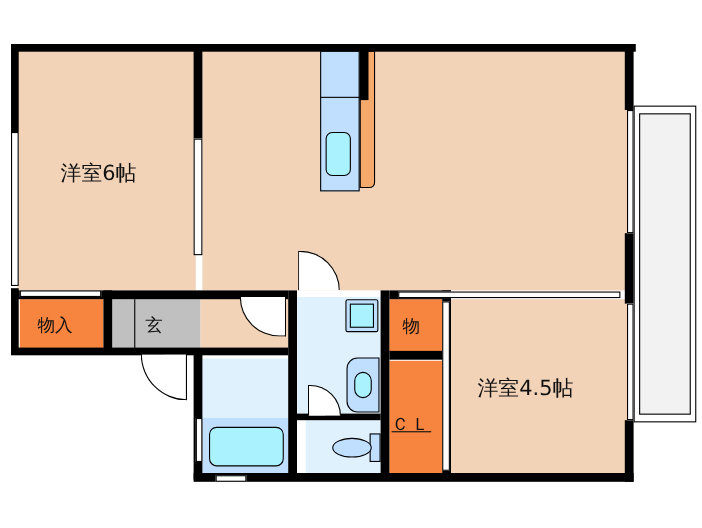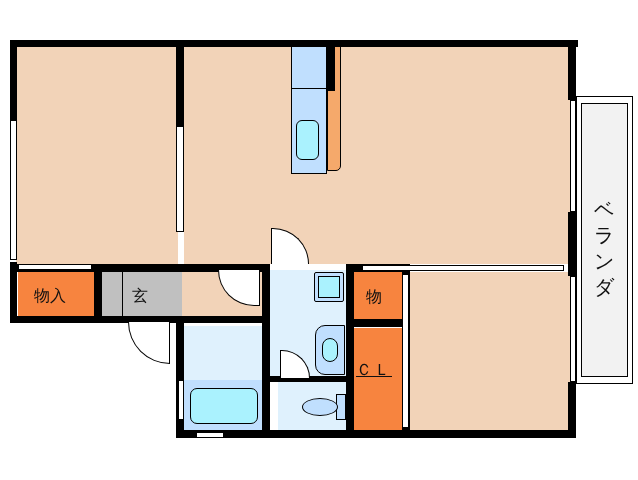--- a/index.html
+++ b/index.html
@@ -16,40 +16,39 @@
   .door-swing{background:#fff;border:1px solid #000;}
 </style>
 </head>
 <body>
 
 <div class="abs" style="left:0;top:0;width:638px;height:480px;">
 
   <div class="abs" style="left:576px;top:96px;width:57px;height:288px;background:#fff;border:1px solid #000;">
     <div class="abs" style="left:4px;top:6px;width:47px;height:274px;background:#f2f2f2;border:1px solid #000;"></div>
   </div>
-  <div class="label" style="left:594px;top:196px;width:20px;font-size:20px;line-height:26px;white-space:normal;word-break:break-all;">ベランダ</div>
 
   <div class="abs room-floor" style="left:16px;top:46px;width:162px;height:218px;"></div>
   <div class="abs room-floor" style="left:184px;top:46px;width:386px;height:218px;"></div>
   <div class="abs room-floor" style="left:182px;top:270px;width:80px;height:48px;"></div>
   <div class="abs room-floor" style="left:408px;top:272px;width:162px;height:158px;"></div>
   <div class="abs wet" style="left:270px;top:270px;width:76px;height:106px;"></div>
   <div class="abs wet" style="left:184px;top:326px;width:78px;height:56px;"></div>
   <div class="abs" style="left:184px;top:380px;width:78px;height:50px;background:#c0dffe;"></div>
   <div class="abs wet" style="left:278px;top:382px;width:68px;height:48px;"></div>
 
   <div class="abs orange" style="left:18px;top:272px;width:76px;height:46px;"></div>
   <div class="label small" style="left:34px;top:286px;">物入</div>
   <div class="abs gray" style="left:102px;top:272px;width:80px;height:46px;"></div>
   <div class="abs" style="left:122px;top:272px;width:1px;height:46px;background:#000;"></div>
   <div class="label small" style="left:132px;top:286px;">玄</div>
   <div class="abs orange" style="left:354px;top:272px;width:48px;height:48px;"></div>
   <div class="label small" style="left:366px;top:287px;">物</div>
   <div class="abs orange" style="left:354px;top:328px;width:48px;height:102px;"></div>
-  <div class="label small" style="left:356px;top:360px;letter-spacing:2px;text-decoration:underline;">ＣＬ</div>
+  <div class="label small" style="left:356px;top:376px;letter-spacing:2px;text-decoration:underline;">ＣＬ</div>
 
   <div class="abs" style="left:291px;top:46px;width:36px;height:128px;background:#c0dffe;border:1px solid #000;"></div>
   <div class="abs" style="left:291px;top:88px;width:36px;height:1px;background:#000;"></div>
   <div class="abs" style="left:296px;top:120px;width:23px;height:40px;background:#aaf2fe;border:1px solid #000;border-radius:6px;"></div>
   <div class="abs" style="left:327px;top:46px;width:14px;height:125px;background:#f5a96b;border:1px solid #000;border-radius:0 0 5px 0;"></div>
   <div class="abs wall" style="left:327px;top:46px;width:8px;height:45px;"></div>
 
   <div class="abs" style="left:314px;top:272px;width:30px;height:30px;background:#c0dffe;border:1px solid #000;border-radius:2px;">
     <div class="abs" style="left:3px;top:3px;width:22px;height:22px;background:#aaf2fe;border:1px solid #000;"></div>
   </div>
@@ -92,13 +91,15 @@
   <div class="abs win" style="left:362px;top:265px;width:202px;height:6px;"></div>
 
   <div class="abs win" style="left:18px;top:264px;width:74px;height:6px;"></div>
   <div class="abs win" style="left:402px;top:274px;width:7px;height:154px;"></div>
 
   <div class="abs door-swing" style="left:128px;top:322px;width:42px;height:42px;border-radius:0 0 0 42px;border-top:none;border-right:1px solid #000;"></div>
   <div class="abs door-swing" style="left:218px;top:270px;width:42px;height:36px;border-radius:0 0 0 40px;border-top:none;"></div>
   <div class="abs door-swing" style="left:271px;top:228px;width:38px;height:36px;border-radius:0 38px 0 0;border-bottom:none;"></div>
   <div class="abs door-swing" style="left:280px;top:350px;width:30px;height:28px;border-radius:0 30px 0 0;border-bottom:none;"></div>
 
+  <div class="label" style="left:55px;top:145px;">洋室6帖</div>
+  <div class="label" style="left:434px;top:340px;">洋室4.5帖</div>
 </div>
 
 </body></html>

